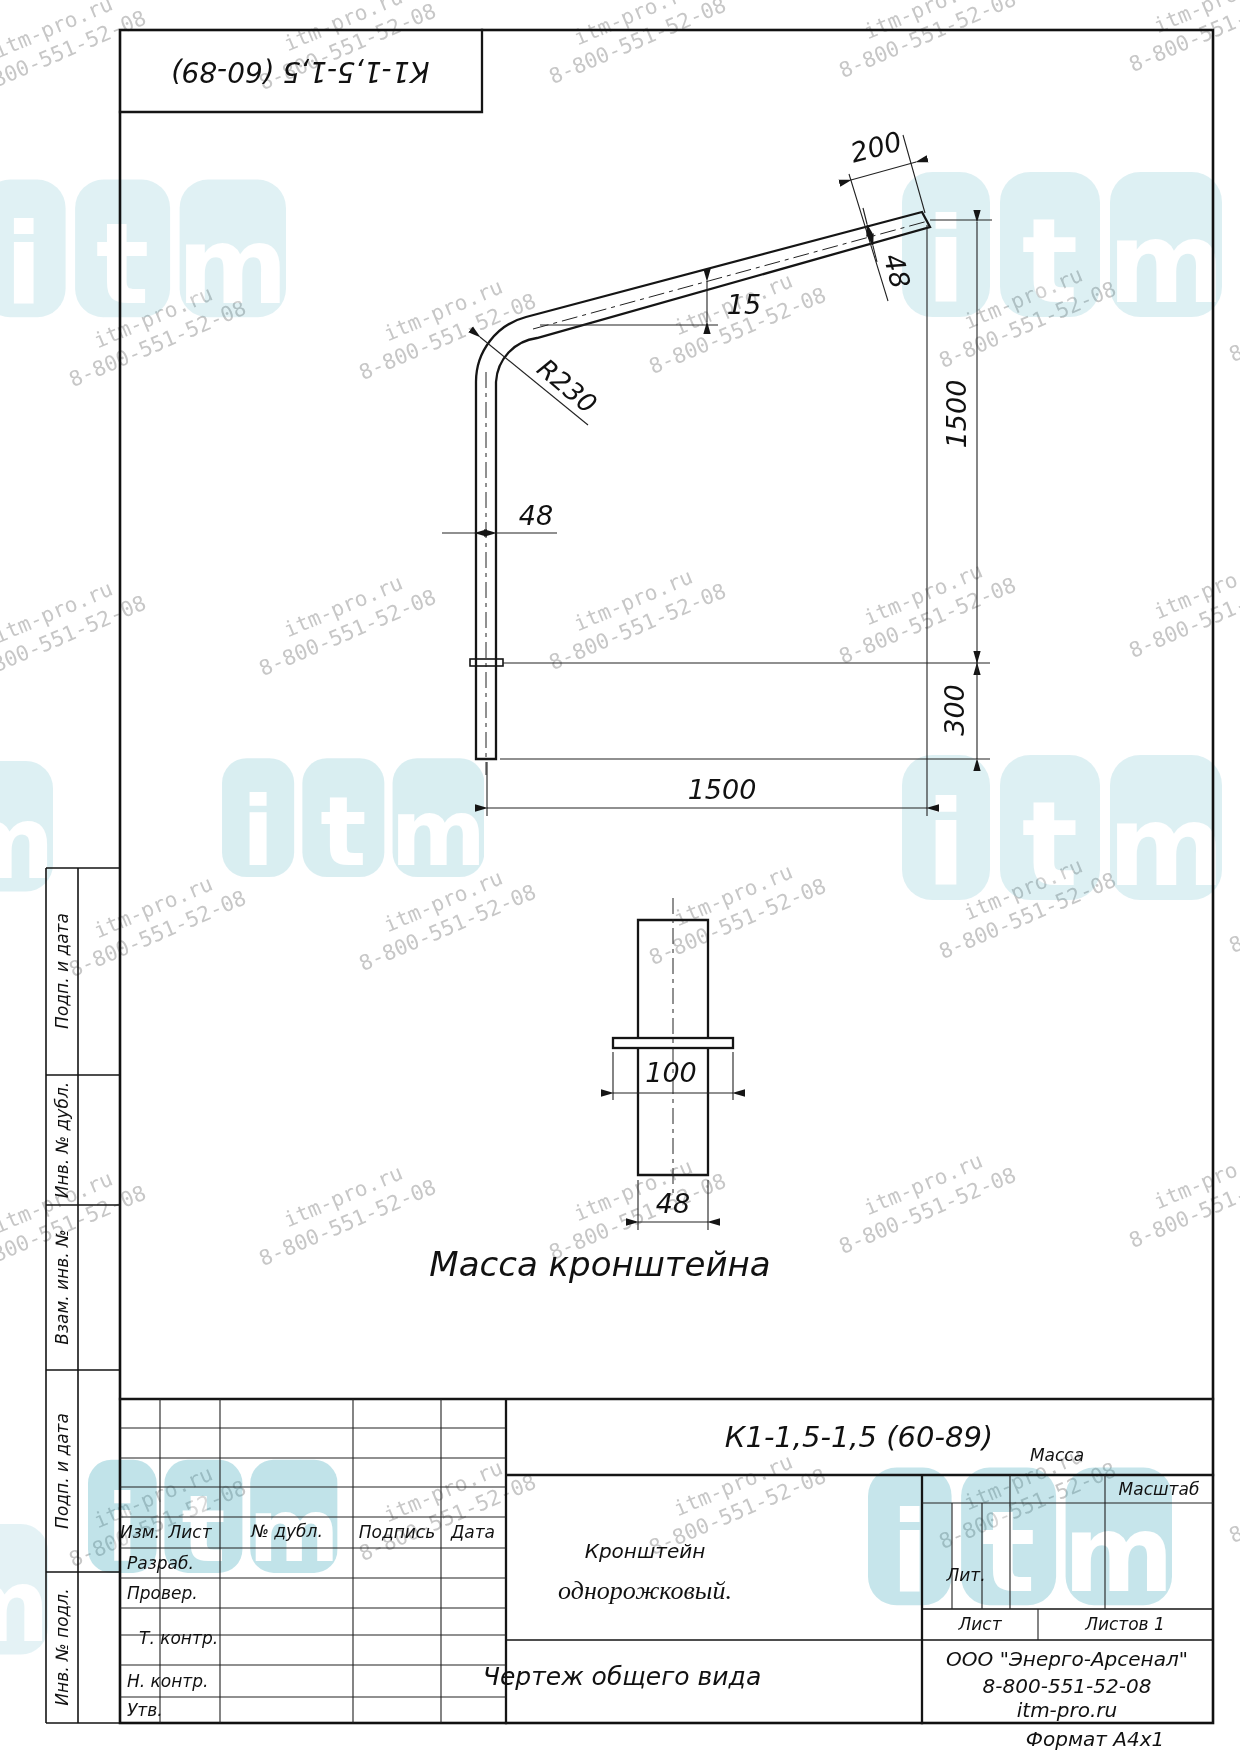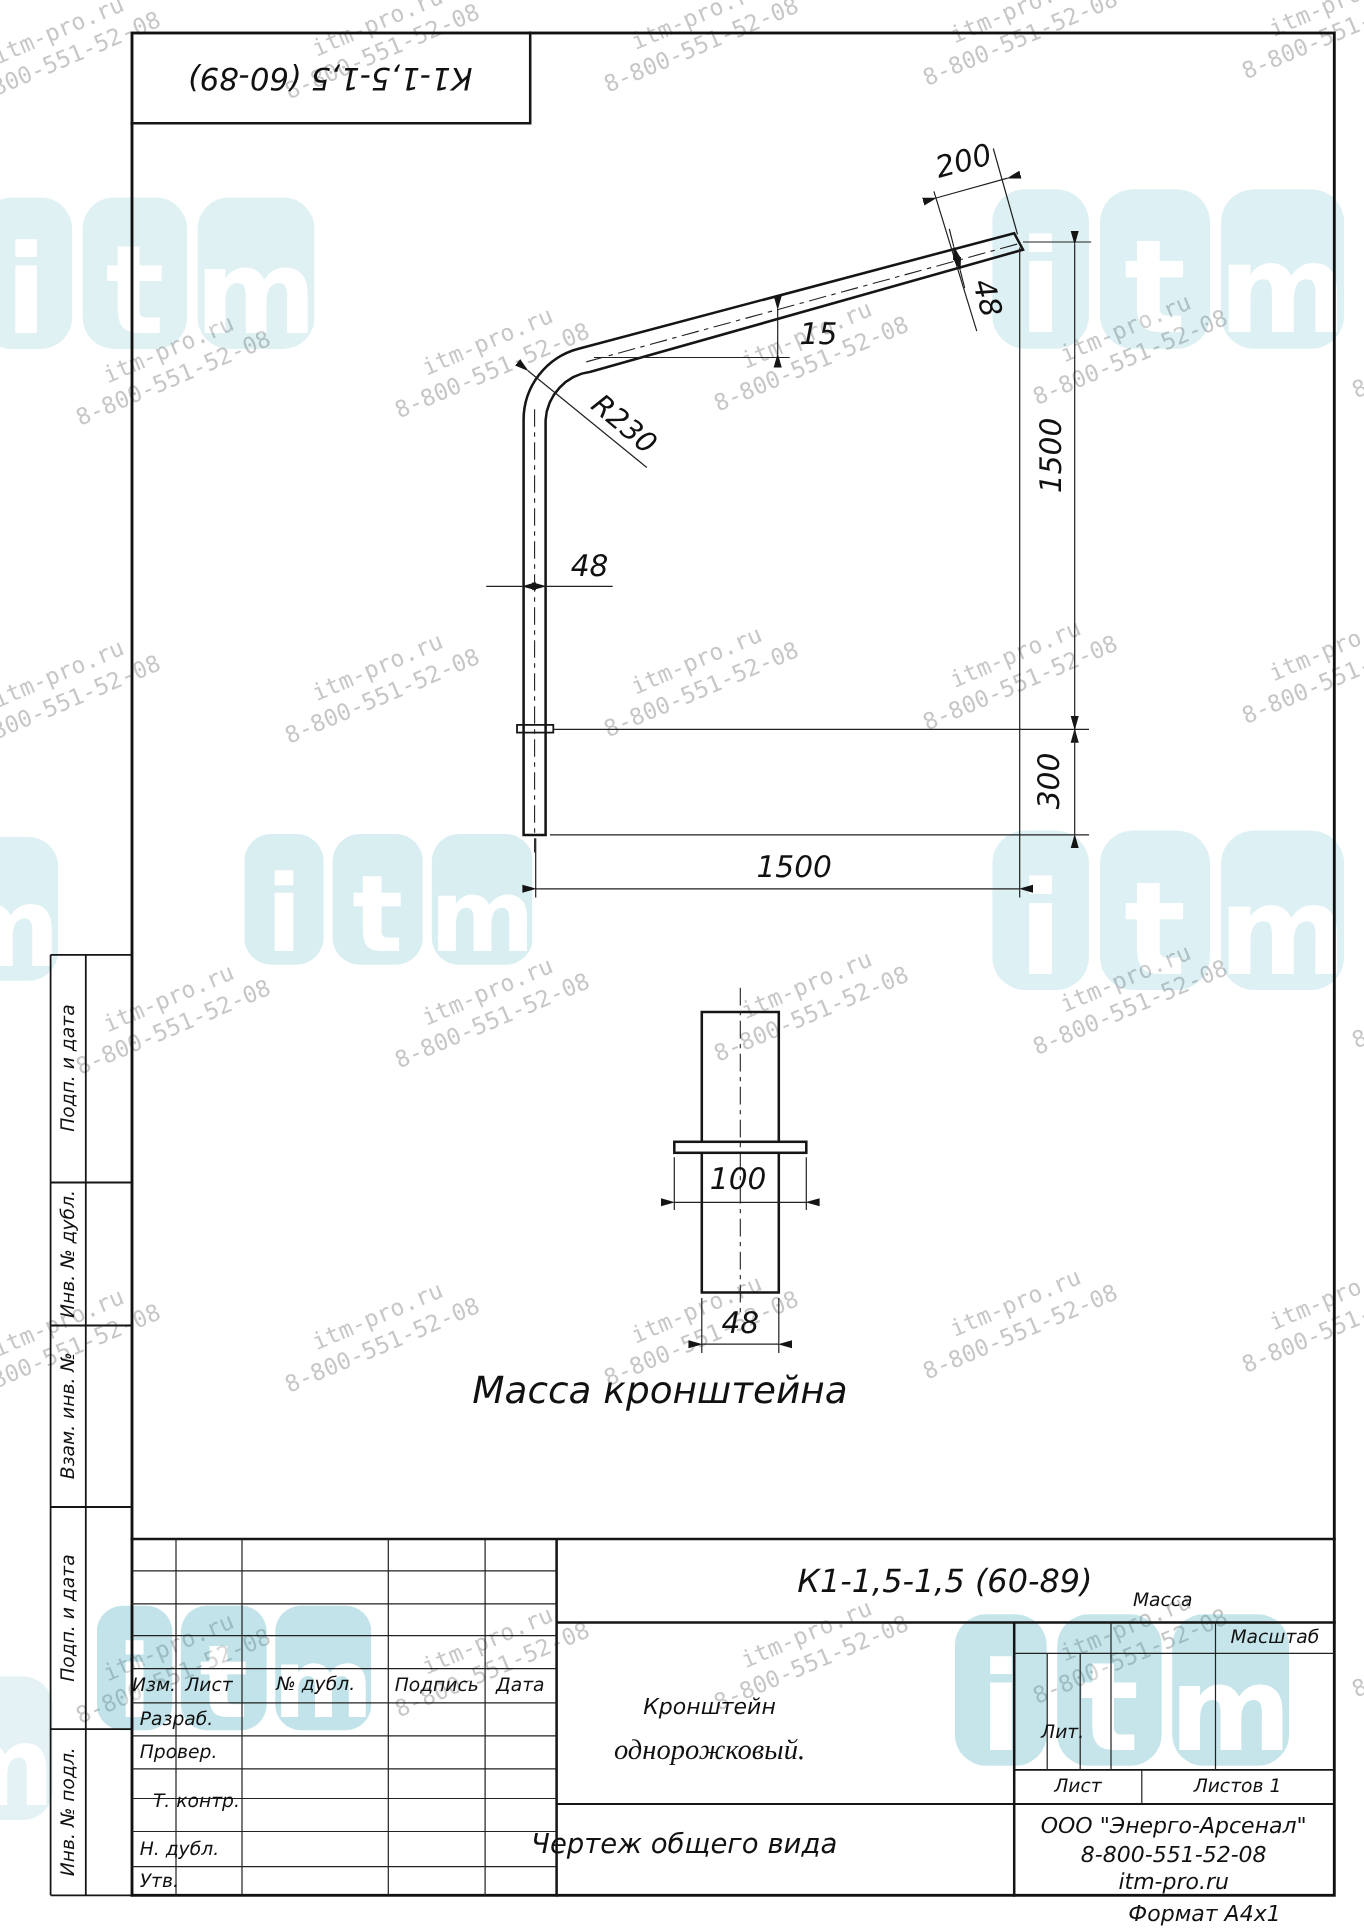--- a/index.html
+++ b/index.html
@@ -293,21 +293,21 @@
 
   <div class="lbl sm" style="left:140px;top:1532px;">Изм.</div>
   <div class="lbl sm" style="left:190px;top:1532px;">Лист</div>
   <div class="lbl sm" style="left:287px;top:1531px;">№ дубл.</div>
   <div class="lbl sm" style="left:397px;top:1532px;">Подпись</div>
   <div class="lbl sm" style="left:473px;top:1532px;">Дата</div>
 
   <div class="lbl left sm" style="left:127px;top:1563px;">Разраб.</div>
   <div class="lbl left sm" style="left:127px;top:1593px;">Провер.</div>
   <div class="lbl left sm" style="left:139px;top:1622px;margin-top:16px;">Т. контр.</div>
-  <div class="lbl left sm" style="left:127px;top:1681px;">Н. дубл.</div>
+  <div class="lbl left sm" style="left:127px;top:1681px;">Н. контр.</div>
   <div class="lbl left sm" style="left:127px;top:1710px;">Утв.</div>
 
   <div class="lbl" style="left:859px;top:1437px;font-size:29px;">К1-1,5-1,5 (60-89)</div>
   <div class="lbl" style="left:645px;top:1551px;font-size:20px;">Кронштейн</div>
   <div class="lbl" style="left:645px;top:1591px;font-size:26px;font-family:Liberation Serif, serif;">однорожковый.</div>
   <div class="lbl" style="left:622px;top:1676px;font-size:25px;">Чертеж общего вида</div>
 
   <div class="lbl sm" style="left:966px;top:1575px;text-align:right;">Лит.</div>
   <div class="lbl sm" style="left:1057px;top:1455px;">Масса</div>
   <div class="lbl sm" style="left:1159px;top:1489px;">Масштаб</div>

